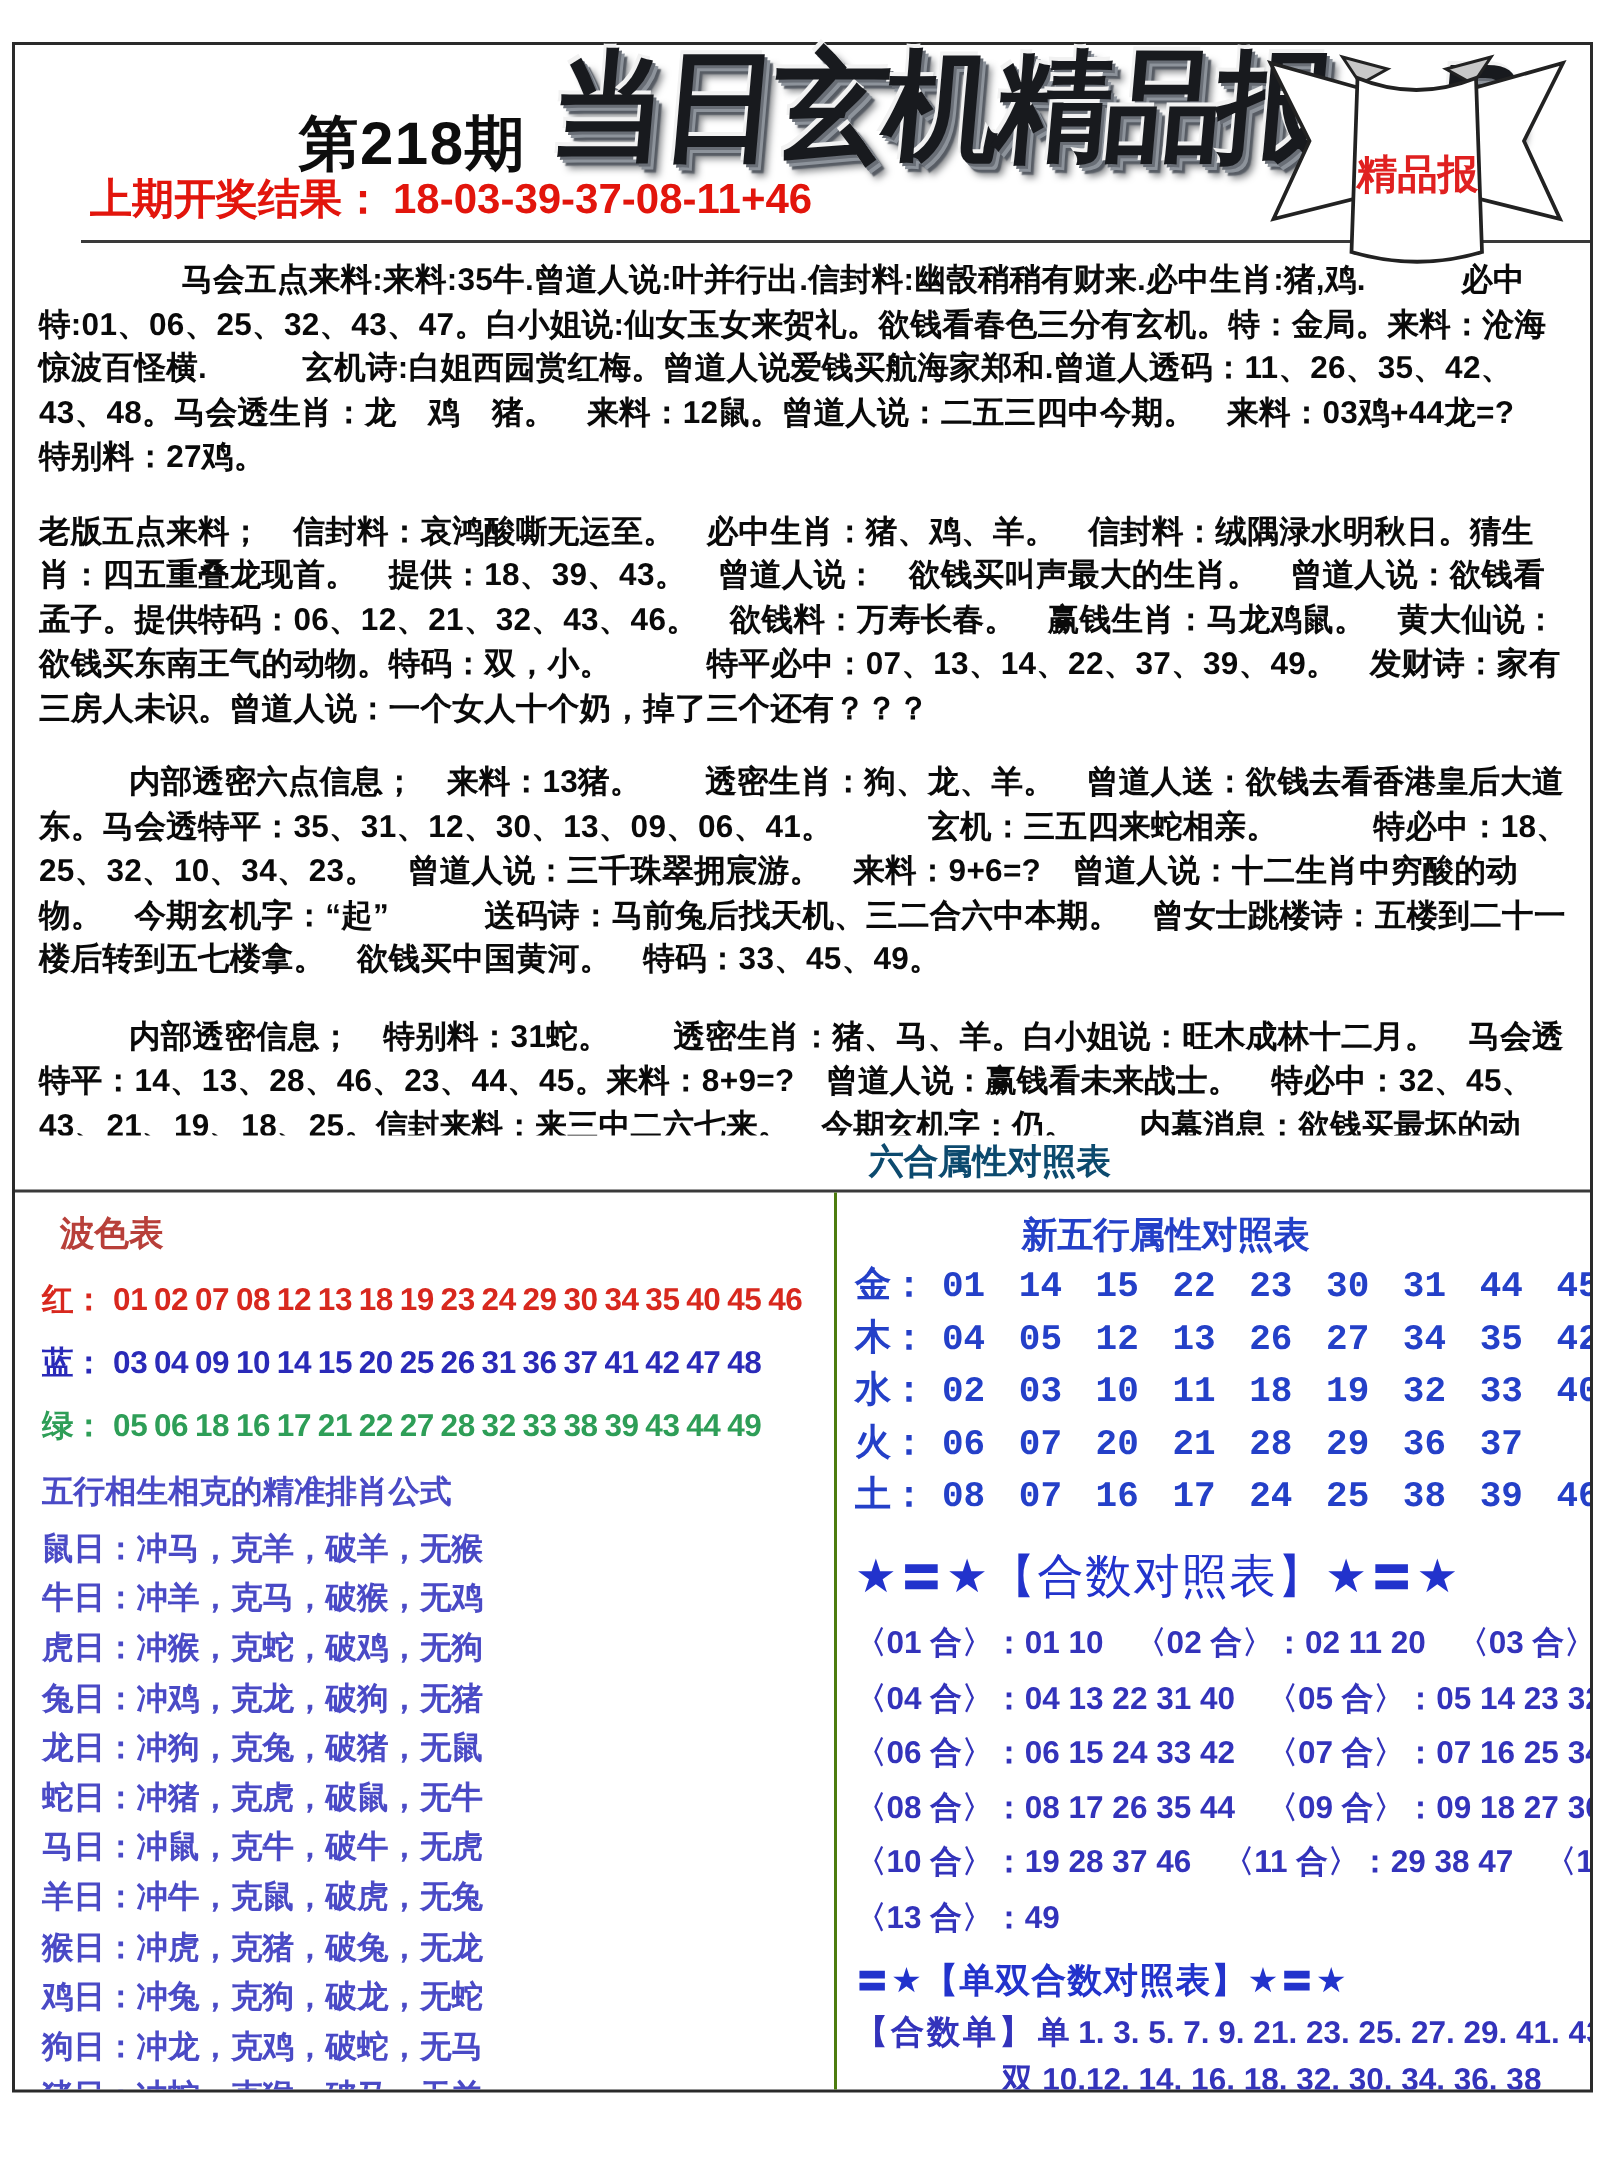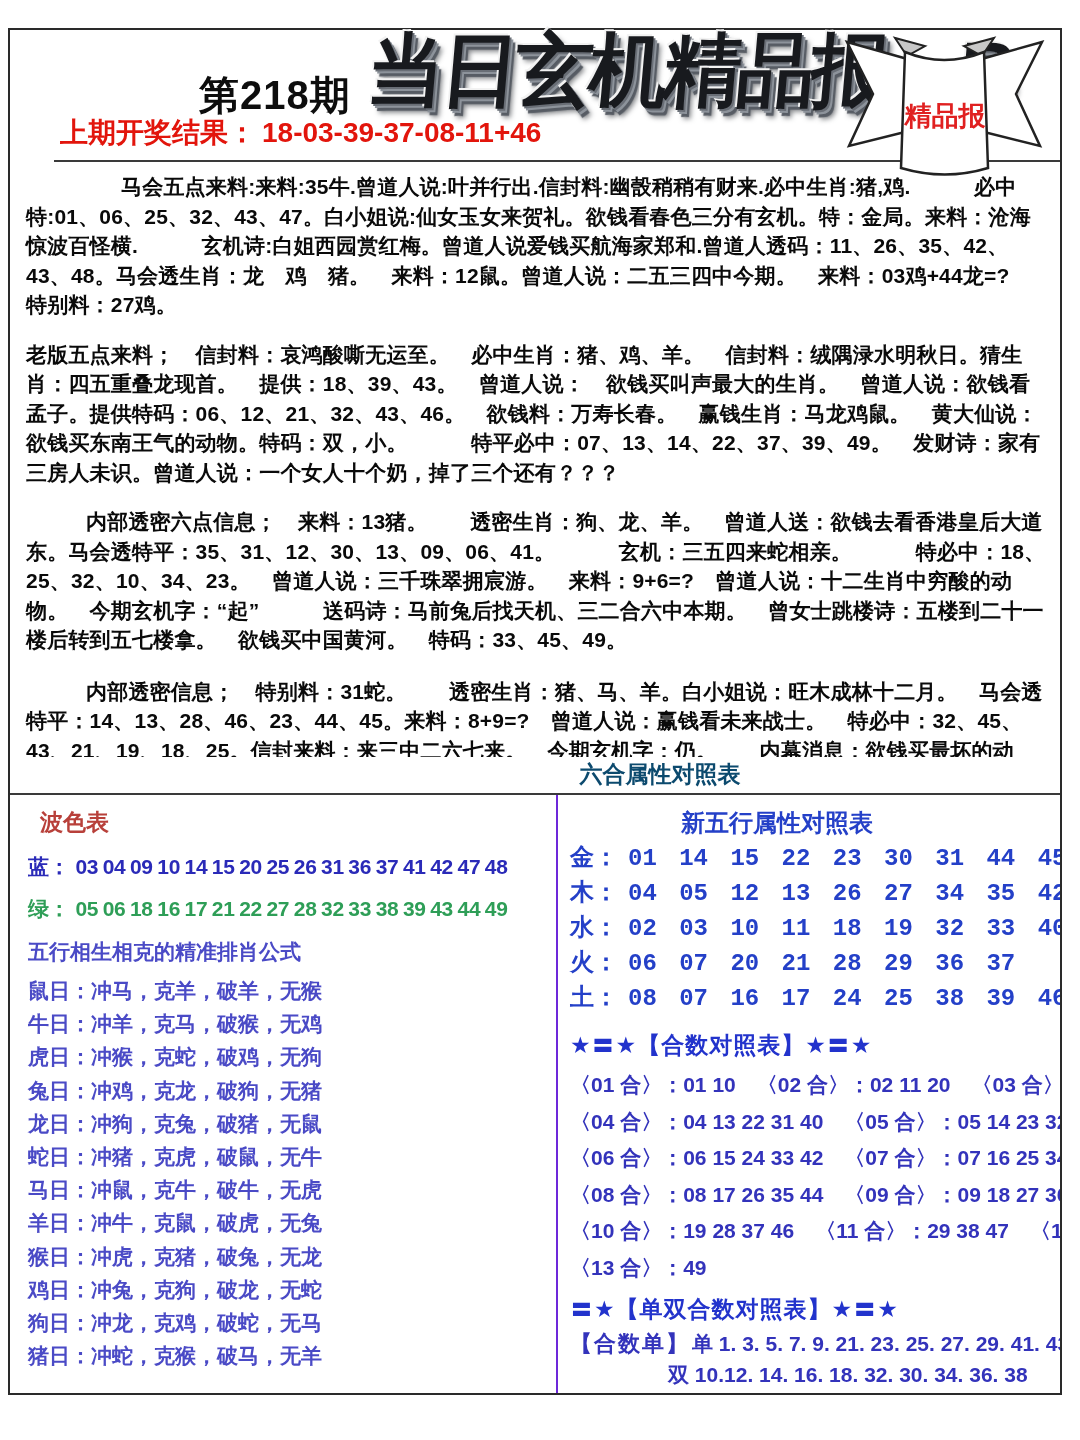--- a/index.html
+++ b/index.html
@@ -38,35 +38,35 @@
   .blocks p.b4{text-indent:60px;margin-top:22px;}
   
   .band{
     flex:none;height:36px;border-bottom:2px solid #3a3a3a;
     line-height:35px;text-align:center;padding-left:250px;
     font-size:23px;font-weight:bold;color:#0c4a6e;
   }
   
   .cols{flex:1;display:flex;min-height:0;}
   .col-left{width:546px;flex:none;box-sizing:border-box;padding:8px 6px 0 18px;overflow:hidden;}
-  .col-right{flex:1;border-left:2px solid #6d28d9;box-sizing:border-box;padding:4px 6px 0 12px;overflow:hidden;}
+  .col-right{flex:1;border-left:2px solid #4d7c0f;box-sizing:border-box;padding:4px 6px 0 12px;overflow:hidden;}
   
   .bose-title{color:#b8403a;font-size:23px;font-weight:bold;margin:4px 0 8px 12px;}
   .bose-row{font-size:21px;font-weight:bold;line-height:42px;white-space:nowrap;letter-spacing:-.3px;word-spacing:-1px;}
   .bose-label{margin-right:6px;}
   .c-red{color:#d8281e;}
   .c-blue{color:#2a2ab8;}
   .c-green{color:#2e9e57;}
   .formula-title{color:#4a4ac6;font-size:21px;font-weight:bold;margin:8px 0 8px 0;}
   .zodiac{color:#4a4ac6;font-size:21px;font-weight:bold;line-height:33.2px;white-space:nowrap;}
   
   .nw-title{color:#2440c8;font-size:24px;font-weight:bold;text-align:center;margin:8px 70px 2px 0;}
   .nw-row{color:#2440c8;font-size:24px;font-weight:bold;line-height:35px;white-space:nowrap;word-spacing:8px;font-family:Liberation Mono, monospace;}
   .nw-label{margin-right:10px;word-spacing:0;}
-  .hesu-header{color:#2233cc;font-size:23px;font-weight:bold;margin:14px 0 6px 0;letter-spacing:1px;}
+  .hesu-header{color:#2233cc;font-size:31px;font-weight:normal;margin:14px 0 6px 0;letter-spacing:1px;}
   .hesu-row{color:#3333bb;font-size:21px;font-weight:bold;line-height:36.5px;white-space:nowrap;}
   .ds-header{color:#2233cc;font-size:23px;font-weight:bold;margin:8px 0 4px 0;letter-spacing:1px;}
   .ds-row{color:#3333bb;font-size:21px;font-weight:bold;line-height:30.5px;white-space:nowrap;}
   .ds-row .ds-label{font-size:22px;letter-spacing:2px;margin-right:2px;}
   .ds-row.indent{padding-left:98px;}
 </style>
 </head>
 <body>
 
 <div class="page">
@@ -92,20 +92,21 @@
       <p class="b3">内部透密六点信息；　来料：13猪。　　透密生肖：狗、龙、羊。　曾道人送：欲钱去看香港皇后大道东。马会透特平：35、31、12、30、13、09、06、41。　　　玄机：三五四来蛇相亲。　　　特必中：18、25、32、10、34、23。　曾道人说：三千珠翠拥宸游。　来料：9+6=?　曾道人说：十二生肖中穷酸的动物。　今期玄机字：“起”　　　送码诗：马前兔后找天机、三二合六中本期。　曾女士跳楼诗：五楼到二十一楼后转到五七楼拿。　欲钱买中国黄河。　特码：33、45、49。</p>
       <p class="b4">内部透密信息；　特别料：31蛇。　　透密生肖：猪、马、羊。白小姐说：旺木成林十二月。　马会透特平：14、13、28、46、23、44、45。来料：8+9=?　曾道人说：赢钱看未来战士。　特必中：32、45、43、21、19、18、25。信封来料：来三中二六七来。　今期玄机字：仍。　　内幕消息：欲钱买最坏的动物。　密码：2819。　单双：双。　曾道人特码：欲问酒家在何处。</p>
     </div>
 
     <div class="band"><span>六合属性对照表</span></div>
 
     <div class="cols">
 
       <div class="col-left">
         <div class="bose-title">波色表</div>
+        <div class="bose-row c-red"><span class="bose-label">红：</span><span>01 02 07 08 12 13 18 19 23 24 29 30 34 35 40 45 46</span></div>
         <div class="bose-row c-blue"><span class="bose-label">蓝：</span><span>03 04 09 10 14 15 20 25 26 31 36 37 41 42 47 48</span></div>
         <div class="bose-row c-green"><span class="bose-label">绿：</span><span>05 06 18 16 17 21 22 27 28 32 33 38 39 43 44 49</span></div>
         <div class="formula-title">五行相生相克的精准排肖公式</div>
         <div class="zodiac">鼠日：冲马，克羊，破羊，无猴</div>
         <div class="zodiac">牛日：冲羊，克马，破猴，无鸡</div>
         <div class="zodiac">虎日：冲猴，克蛇，破鸡，无狗</div>
         <div class="zodiac">兔日：冲鸡，克龙，破狗，无猪</div>
         <div class="zodiac">龙日：冲狗，克兔，破猪，无鼠</div>
         <div class="zodiac">蛇日：冲猪，克虎，破鼠，无牛</div>
         <div class="zodiac">马日：冲鼠，克牛，破牛，无虎</div>

